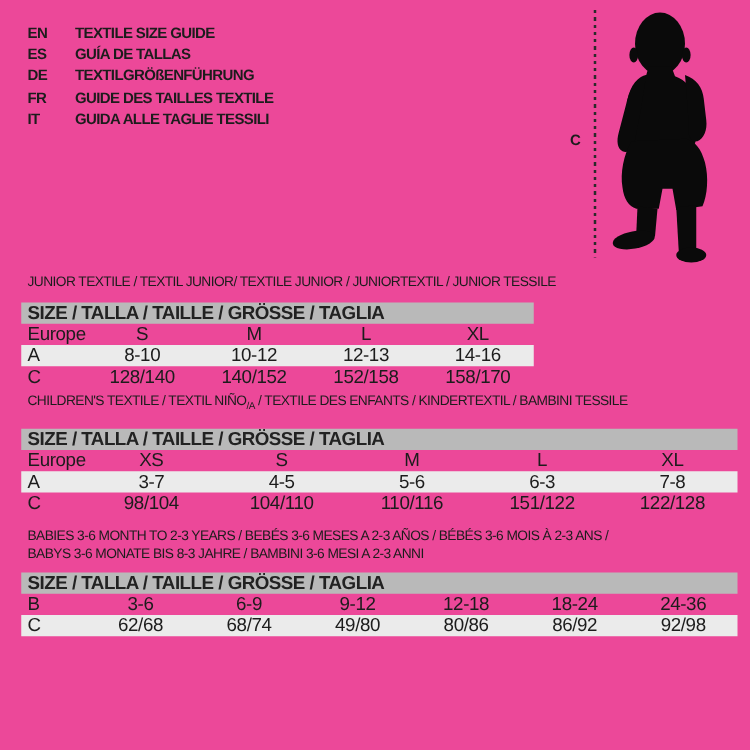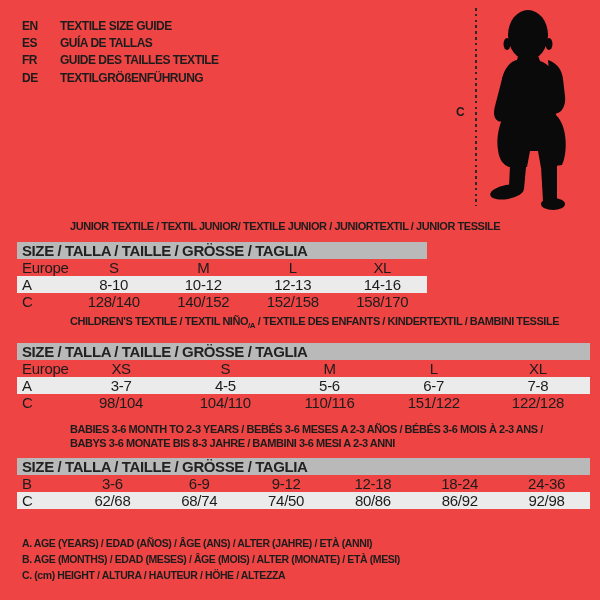--- a/index.html
+++ b/index.html
@@ -1,32 +1,32 @@
 <!DOCTYPE html>
 <html><head>
 <meta charset="utf-8">
 <style>
   html,body { margin:0; padding:0; background:#fff; }
   .page {
-    position:relative; width:600px; height:600px; background:#ef4444;
+    position:relative; width:600px; height:600px; background:#ec4899;
     font-family:"Liberation Sans", sans-serif; color:#1c1c1c; overflow:hidden;
   }
   
   .langs { position:absolute; left:22px; top:17px; }
   .lang-row { display:flex; height:17.4px; align-items:center;
               font-weight:700; font-size:12px; letter-spacing:-0.5px; }
   .lang-code { width:38px; }
   
   .measure-line { position:absolute; left:475px; top:8px; width:2px; height:198px;
     background:repeating-linear-gradient(to bottom,#2a2a2a 0 2.6px, transparent 2.6px 5.8px); }
   .measure-label { position:absolute; left:456px; top:105px; font-size:12px; font-weight:700; }
   .baby { position:absolute; left:486px; top:8px; width:104px; height:204px; }
   
-  .sec-title { position:absolute; left:22px; font-size:11px; font-weight:700;
-               letter-spacing:-0.45px; line-height:13.5px; white-space:nowrap;margin-left:48px; }
+  .sec-title { position:absolute; left:22px; font-size:11px; font-weight:400;
+               letter-spacing:-0.45px; line-height:13.5px; white-space:nowrap; }
   #junior-title { top:220px; }
   #children-title { top:315px; }
   #babies-title { top:423px; }
   .sub { font-size:8px; position:relative; top:2.5px; }
   
   .table { position:absolute; left:17px; font-size:15px; letter-spacing:-0.3px; }
   #junior-table { top:242px; width:410px; }
   #children-table { top:343px; width:573px; }
   #babies-table { top:458px; width:573px; }
   .band { height:17px; line-height:17px; background:#b9b9b9; font-weight:700;
@@ -48,26 +48,30 @@
   <div class="langs">
     <div class="lang-row">
       <span class="lang-code">EN</span>
       <span class="lang-label">TEXTILE SIZE GUIDE</span>
     </div>
     <div class="lang-row">
       <span class="lang-code">ES</span>
       <span class="lang-label">GUÍA DE TALLAS</span>
     </div>
     <div class="lang-row">
+      <span class="lang-code">DE</span>
+      <span class="lang-label">TEXTILGRÖßENFÜHRUNG</span>
+    </div>
+    <div class="lang-row">
       <span class="lang-code">FR</span>
       <span class="lang-label">GUIDE DES TAILLES TEXTILE</span>
     </div>
     <div class="lang-row">
-      <span class="lang-code">DE</span>
-      <span class="lang-label">TEXTILGRÖßENFÜHRUNG</span>
+      <span class="lang-code">IT</span>
+      <span class="lang-label">GUIDA ALLE TAGLIE TESSILI</span>
     </div>
   </div>
 
   <div class="measure-line"></div>
   <div class="measure-label">C</div>
   <svg class="baby" viewBox="0 0 104 204" aria-hidden="true">
     <g fill="#0a0a0a">
       <ellipse cx="42" cy="27" rx="20" ry="25"></ellipse>
       <ellipse cx="21" cy="36" rx="3.5" ry="6"></ellipse>
       <ellipse cx="63" cy="36" rx="3.5" ry="6"></ellipse>
@@ -119,21 +123,21 @@
       <span class="val">S</span>
       <span class="val">M</span>
       <span class="val">L</span>
       <span class="val">XL</span>
     </div>
     <div class="trow alt">
       <span class="lbl">A</span>
       <span class="val">3-7</span>
       <span class="val">4-5</span>
       <span class="val">5-6</span>
-      <span class="val">6-7</span>
+      <span class="val">6-3</span>
       <span class="val">7-8</span>
     </div>
     <div class="trow">
       <span class="lbl">C</span>
       <span class="val">98/104</span>
       <span class="val">104/110</span>
       <span class="val">110/116</span>
       <span class="val">151/122</span>
       <span class="val">122/128</span>
     </div>
@@ -151,26 +155,21 @@
       <span class="val">6-9</span>
       <span class="val">9-12</span>
       <span class="val">12-18</span>
       <span class="val">18-24</span>
       <span class="val">24-36</span>
     </div>
     <div class="trow alt">
       <span class="lbl">C</span>
       <span class="val">62/68</span>
       <span class="val">68/74</span>
-      <span class="val">74/50</span>
+      <span class="val">49/80</span>
       <span class="val">80/86</span>
       <span class="val">86/92</span>
       <span class="val">92/98</span>
     </div>
   </div>
 
-  <div class="footnotes">
-    <div class="footnote">A. AGE (YEARS) / EDAD (AÑOS) / ÂGE (ANS) / ALTER (JAHRE) / ETÀ (ANNI)</div>
-    <div class="footnote">B. AGE (MONTHS) / EDAD (MESES) / ÂGE (MOIS) / ALTER (MONATE) / ETÀ (MESI)</div>
-    <div class="footnote">C. (cm) HEIGHT / ALTURA / HAUTEUR / HÖHE / ALTEZZA</div>
-  </div>
 
 </div>
 
 </body></html>

